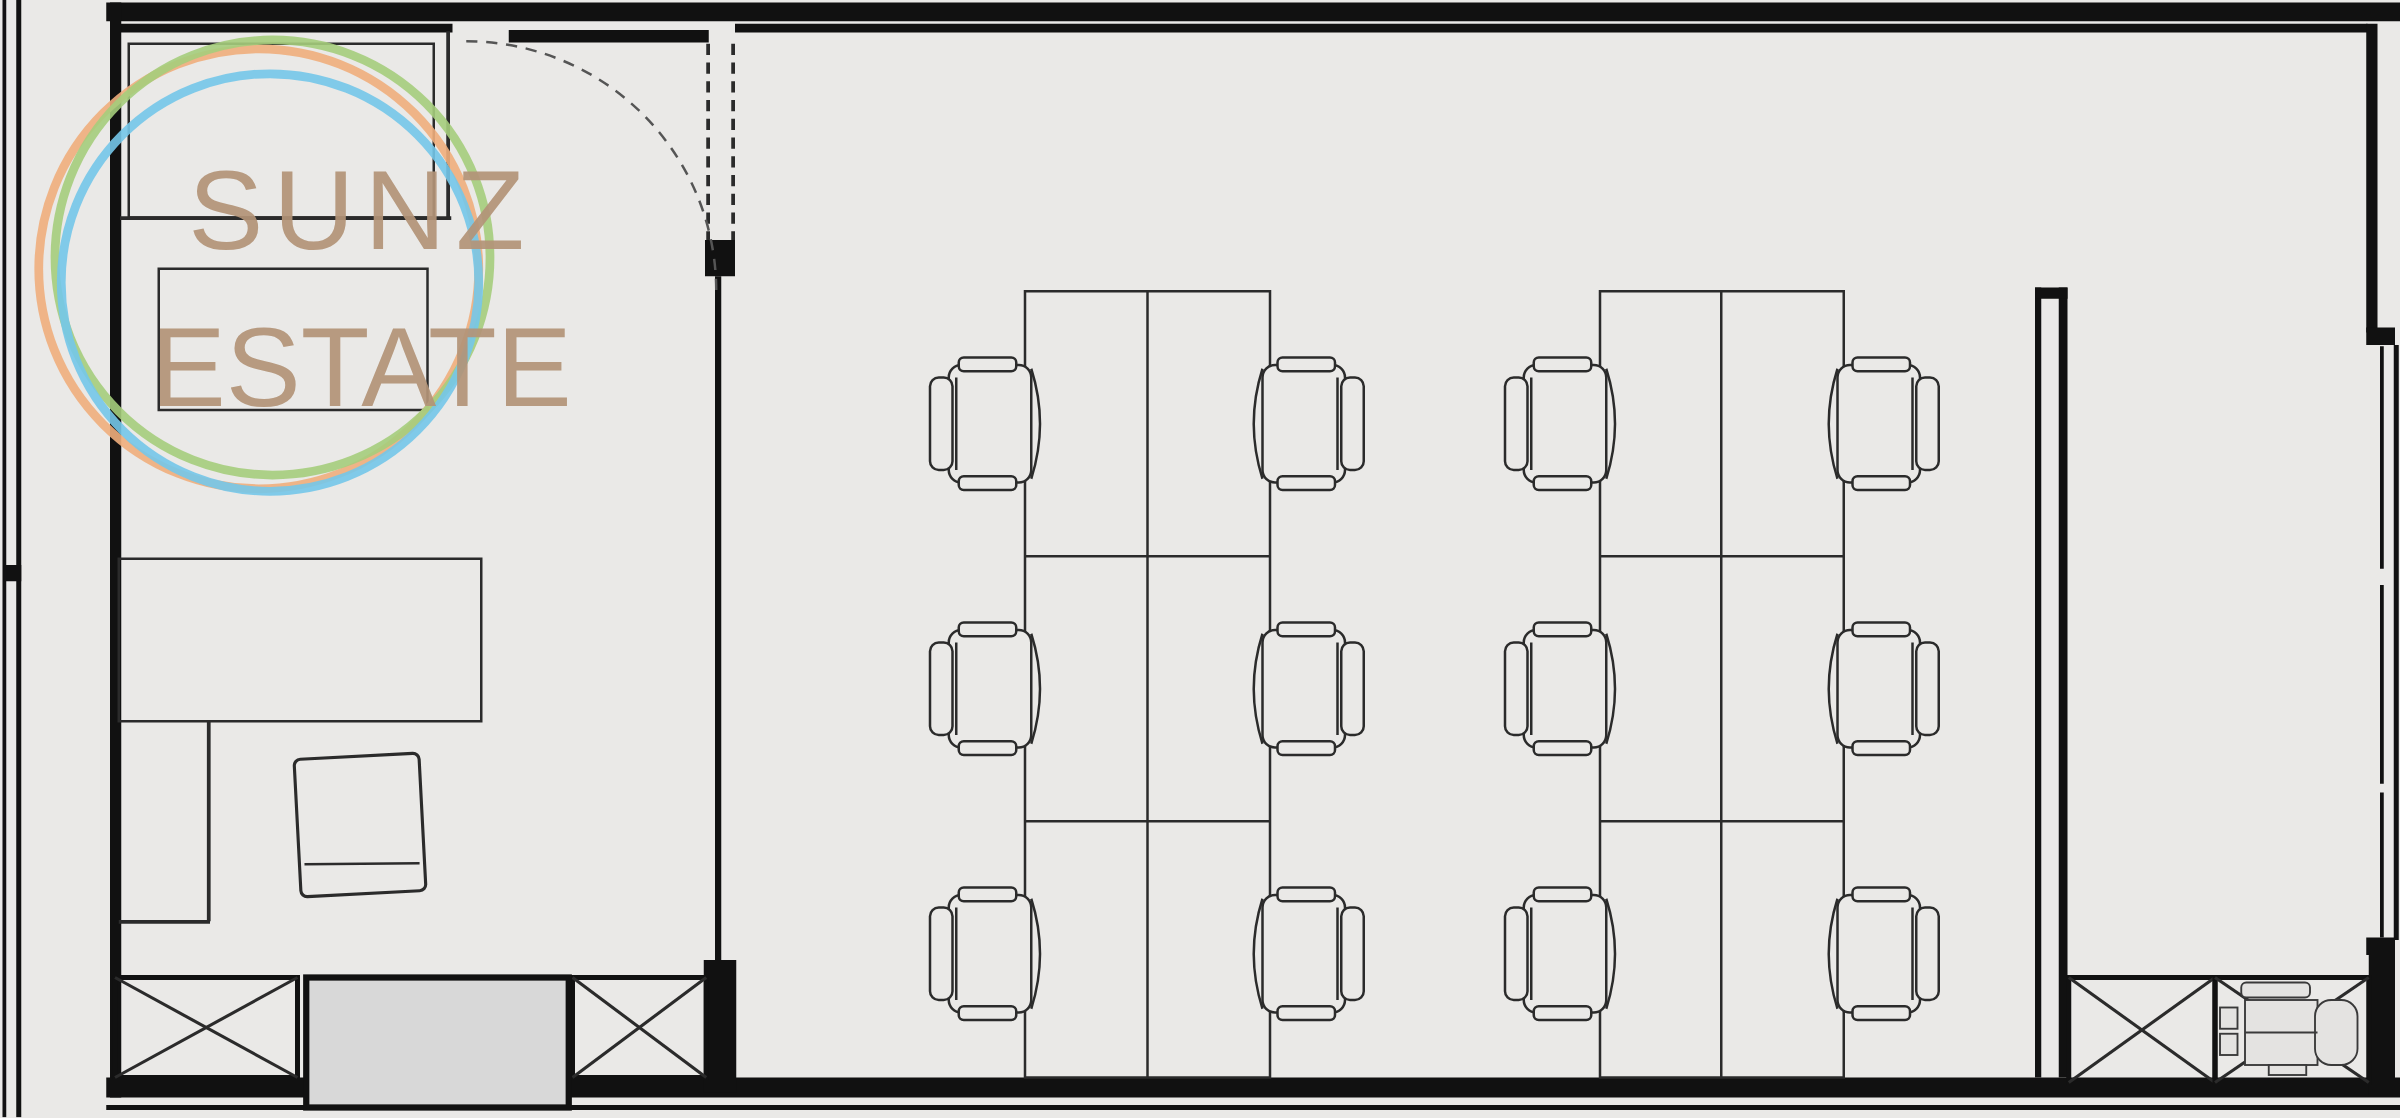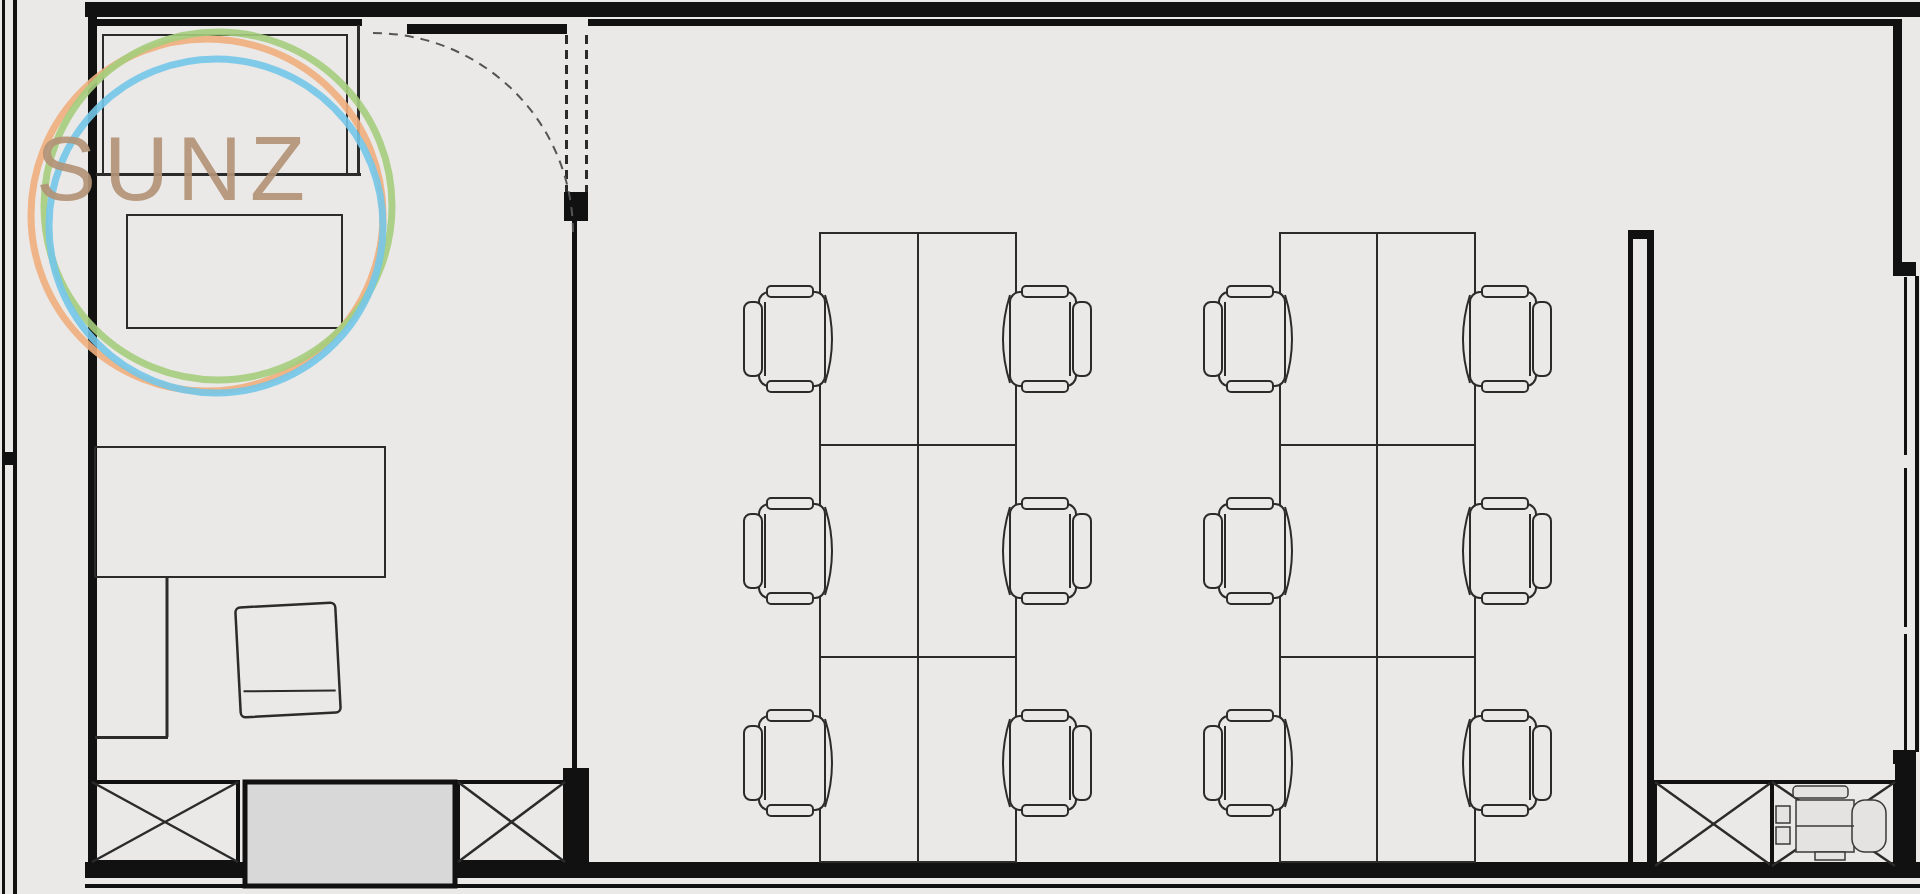--- a/index.html
+++ b/index.html
@@ -1,18 +1,18 @@
 <!DOCTYPE html>
 <html><head>
 <meta charset="utf-8">
 <style>
   html,body{margin:0;padding:0;background:#eae9e7;width:1920px;height:894px;overflow:hidden;}
   .stage{position:relative;width:1920px;height:894px;background:#eae9e7;font-family:"Liberation Sans",sans-serif;}
   .stage svg{position:absolute;left:0;top:0;}
-  .wm{position:absolute;left:16px;width:530px;line-height:1;white-space:nowrap;pointer-events:none;padding-left:20px;}
+  .wm{position:absolute;left:4px;width:530px;text-align:center;line-height:1;white-space:nowrap;pointer-events:none;padding-left:20px;}
   .wm-big{font-size:90px;font-weight:400;opacity:.92;}
   .wm-line1{top:124px;letter-spacing:8px;}
   .wm-line2{top:250px;letter-spacing:0px;}
   .wm-sub{top:388px;font-size:17px;letter-spacing:7px;opacity:.95;}
 </style>
 </head>
 <body>
 
 <div class="stage">
   <svg width="1920" height="894" viewBox="0 0 1920 894">
@@ -190,13 +190,14 @@
       </g>
       <g transform="translate(288,660) rotate(-3)">
         <rect x="-50" y="-55" width="100" height="110" rx="5" fill="#eae9e7" stroke="#2b2b2b" stroke-width="2.5"></rect>
         <line x1="-46" y1="29" x2="46" y2="33" stroke="#2b2b2b" stroke-width="2"></line>
       </g>
       <circle cx="207" cy="215" r="176" fill="none" stroke="#f0ae7c" stroke-width="7" opacity="0.9"></circle>
       <circle cx="218" cy="206" r="174" fill="none" stroke="#a5cd7c" stroke-width="7" opacity="0.9"></circle>
       <circle cx="216" cy="226" r="167" fill="none" stroke="#74c6e9" stroke-width="7" opacity="0.9"></circle>
     </svg>
   <div class="wm wm-big wm-line1" style="color: rgb(179, 148, 120);">SUNZ</div>
+  <div class="wm wm-big wm-line2" style="color: rgb(179, 148, 120);">ESTATE</div>
 </div>
 
 </body></html>

